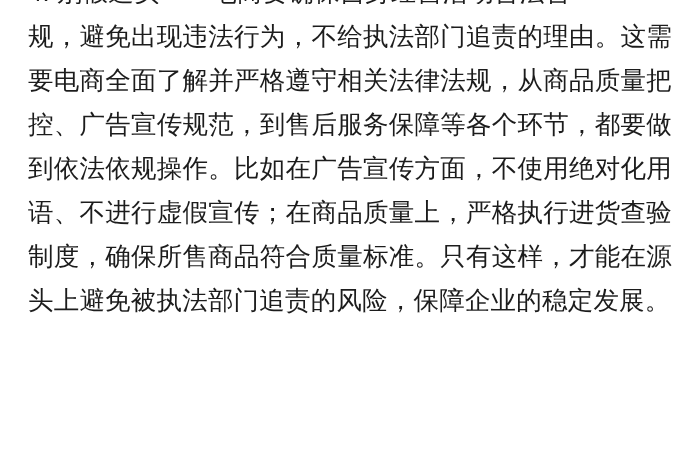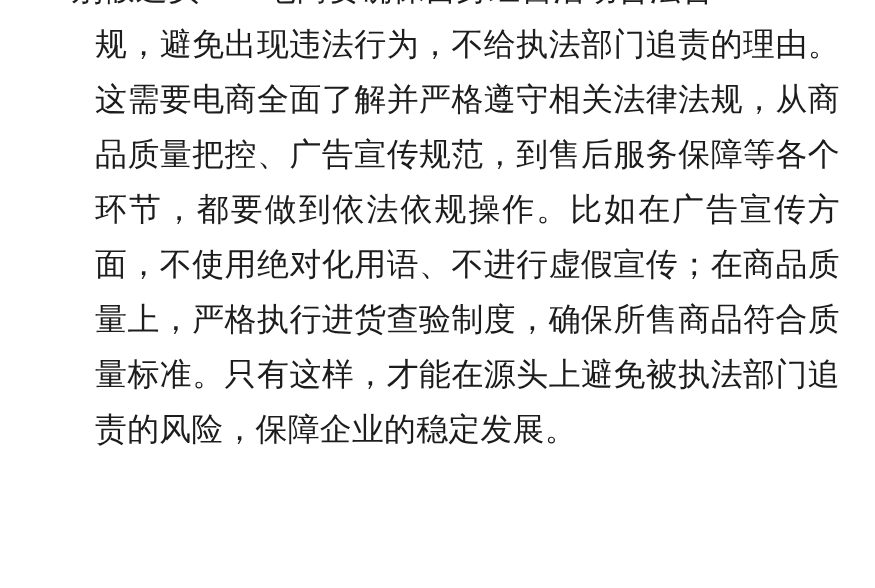--- a/index.html
+++ b/index.html
@@ -40,21 +40,20 @@
     height: 34px;
     overflow: hidden;
     color: #1c1c1c;
     font-size: 25.5px;
     line-height: 44px;
     letter-spacing: 0.2px;
     white-space: nowrap;
   }
   .flow {
     padding-top: 14px;
-    margin-left: 48px;
   }
   .flow p {
     margin: 0;
     text-indent: 0;
   }
 </style>
 </head>
 <body>
 
 <div class="page">

